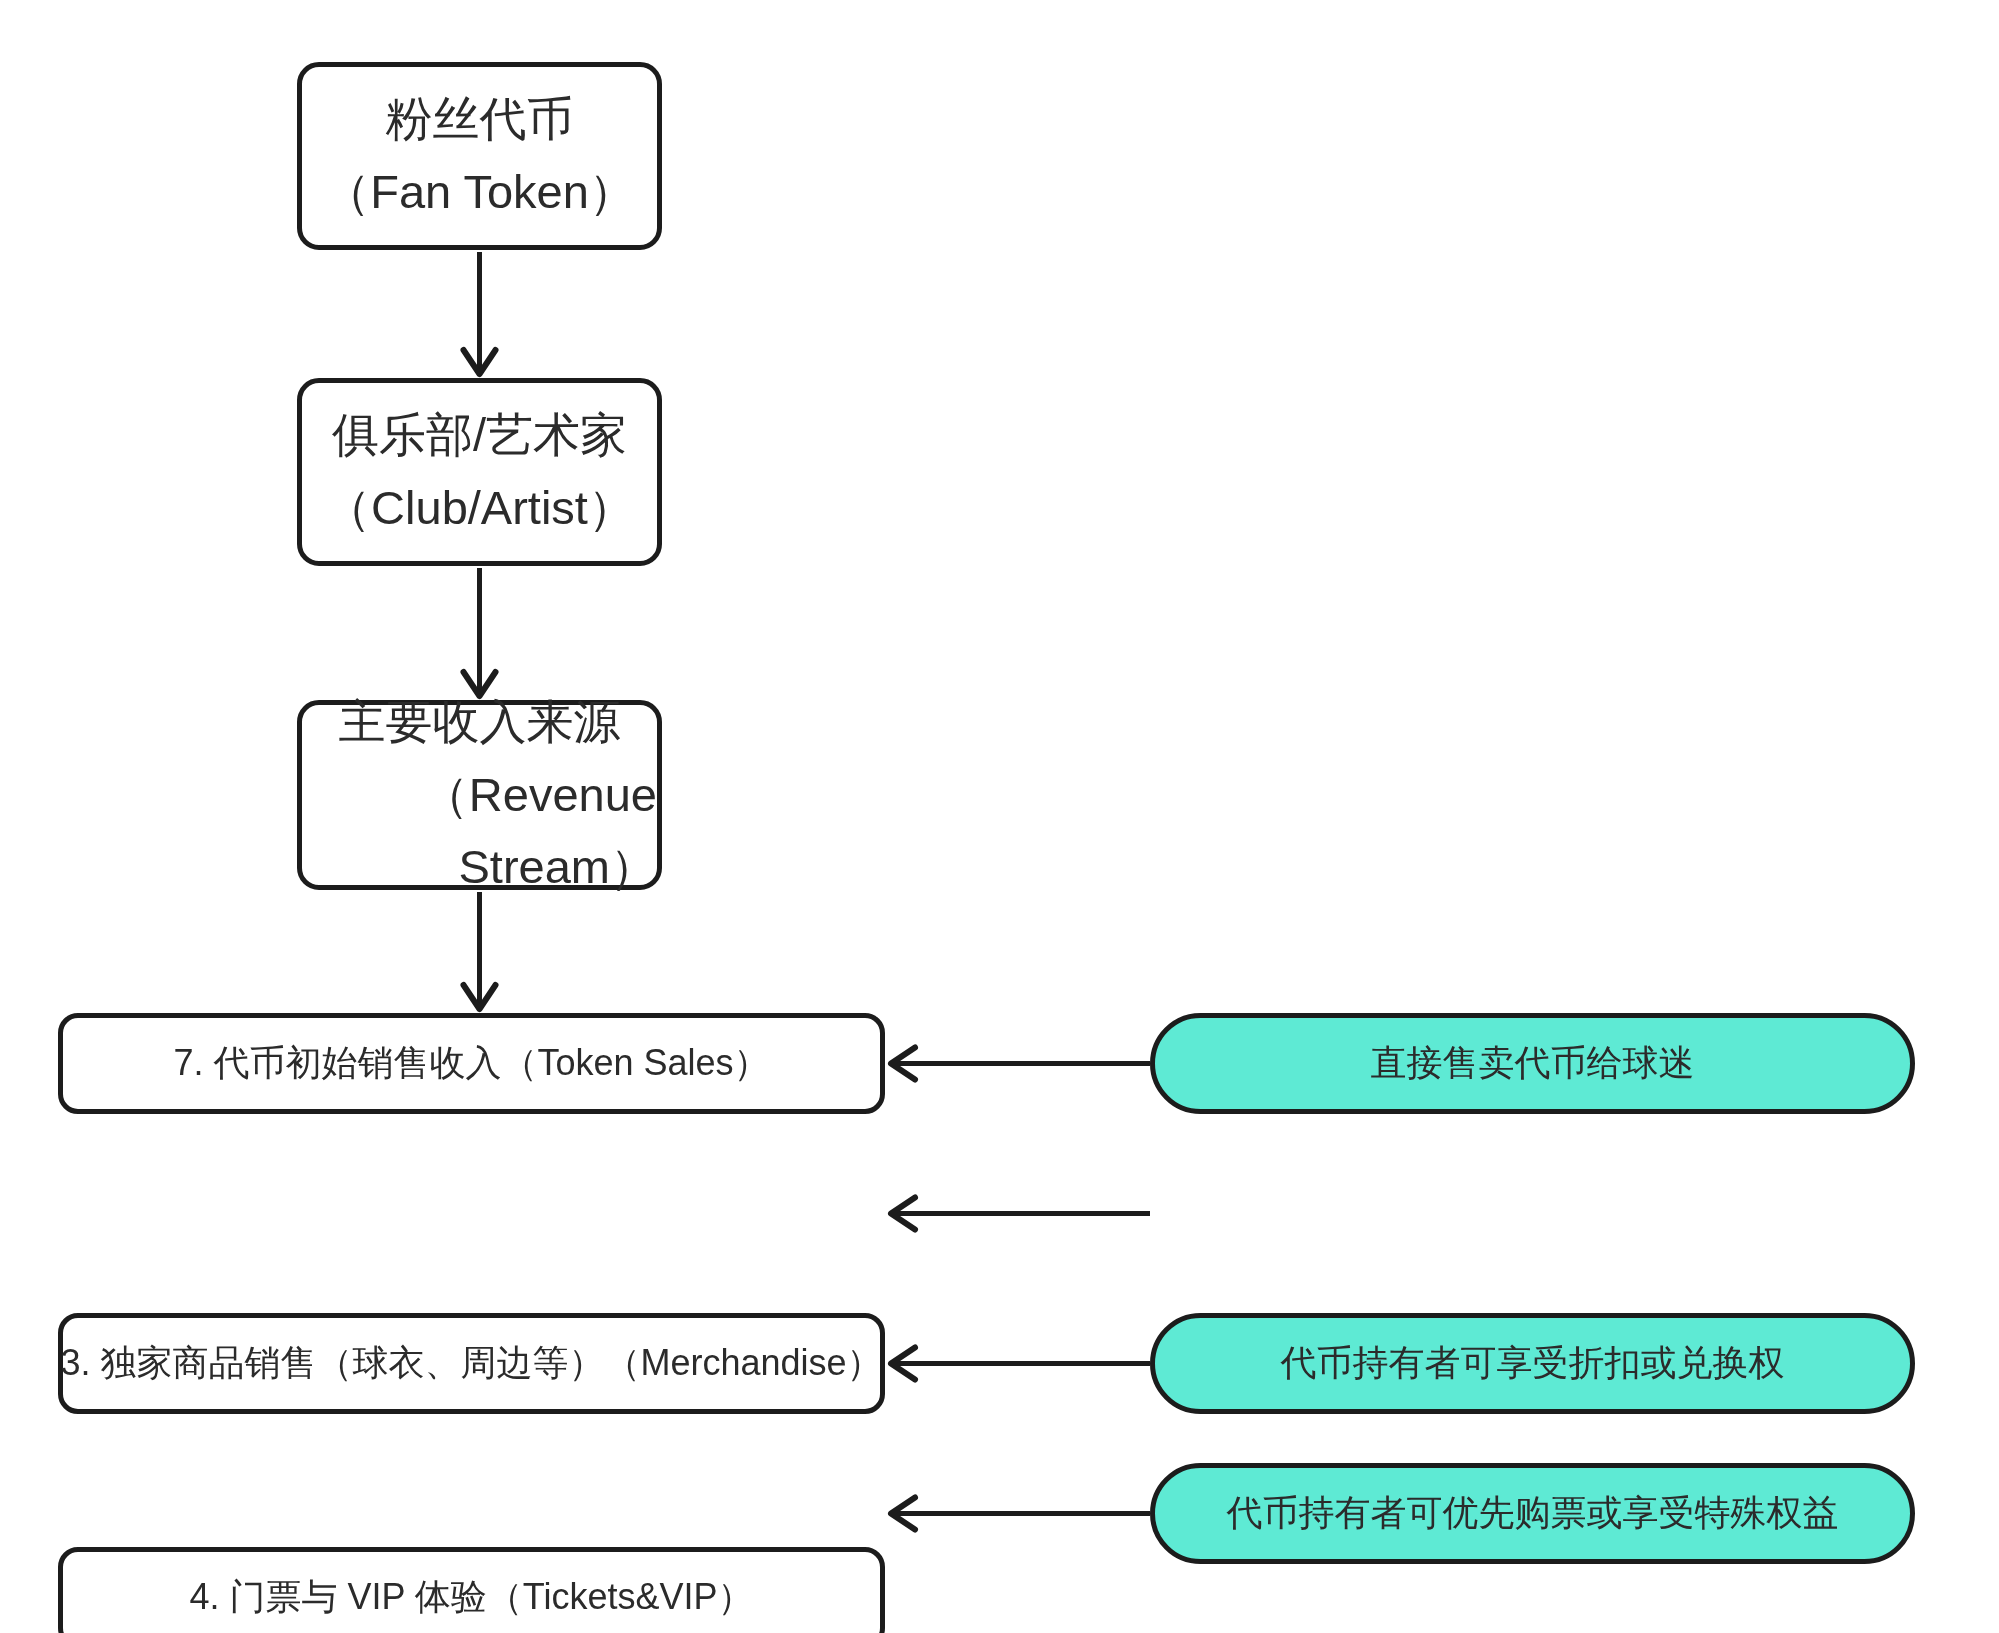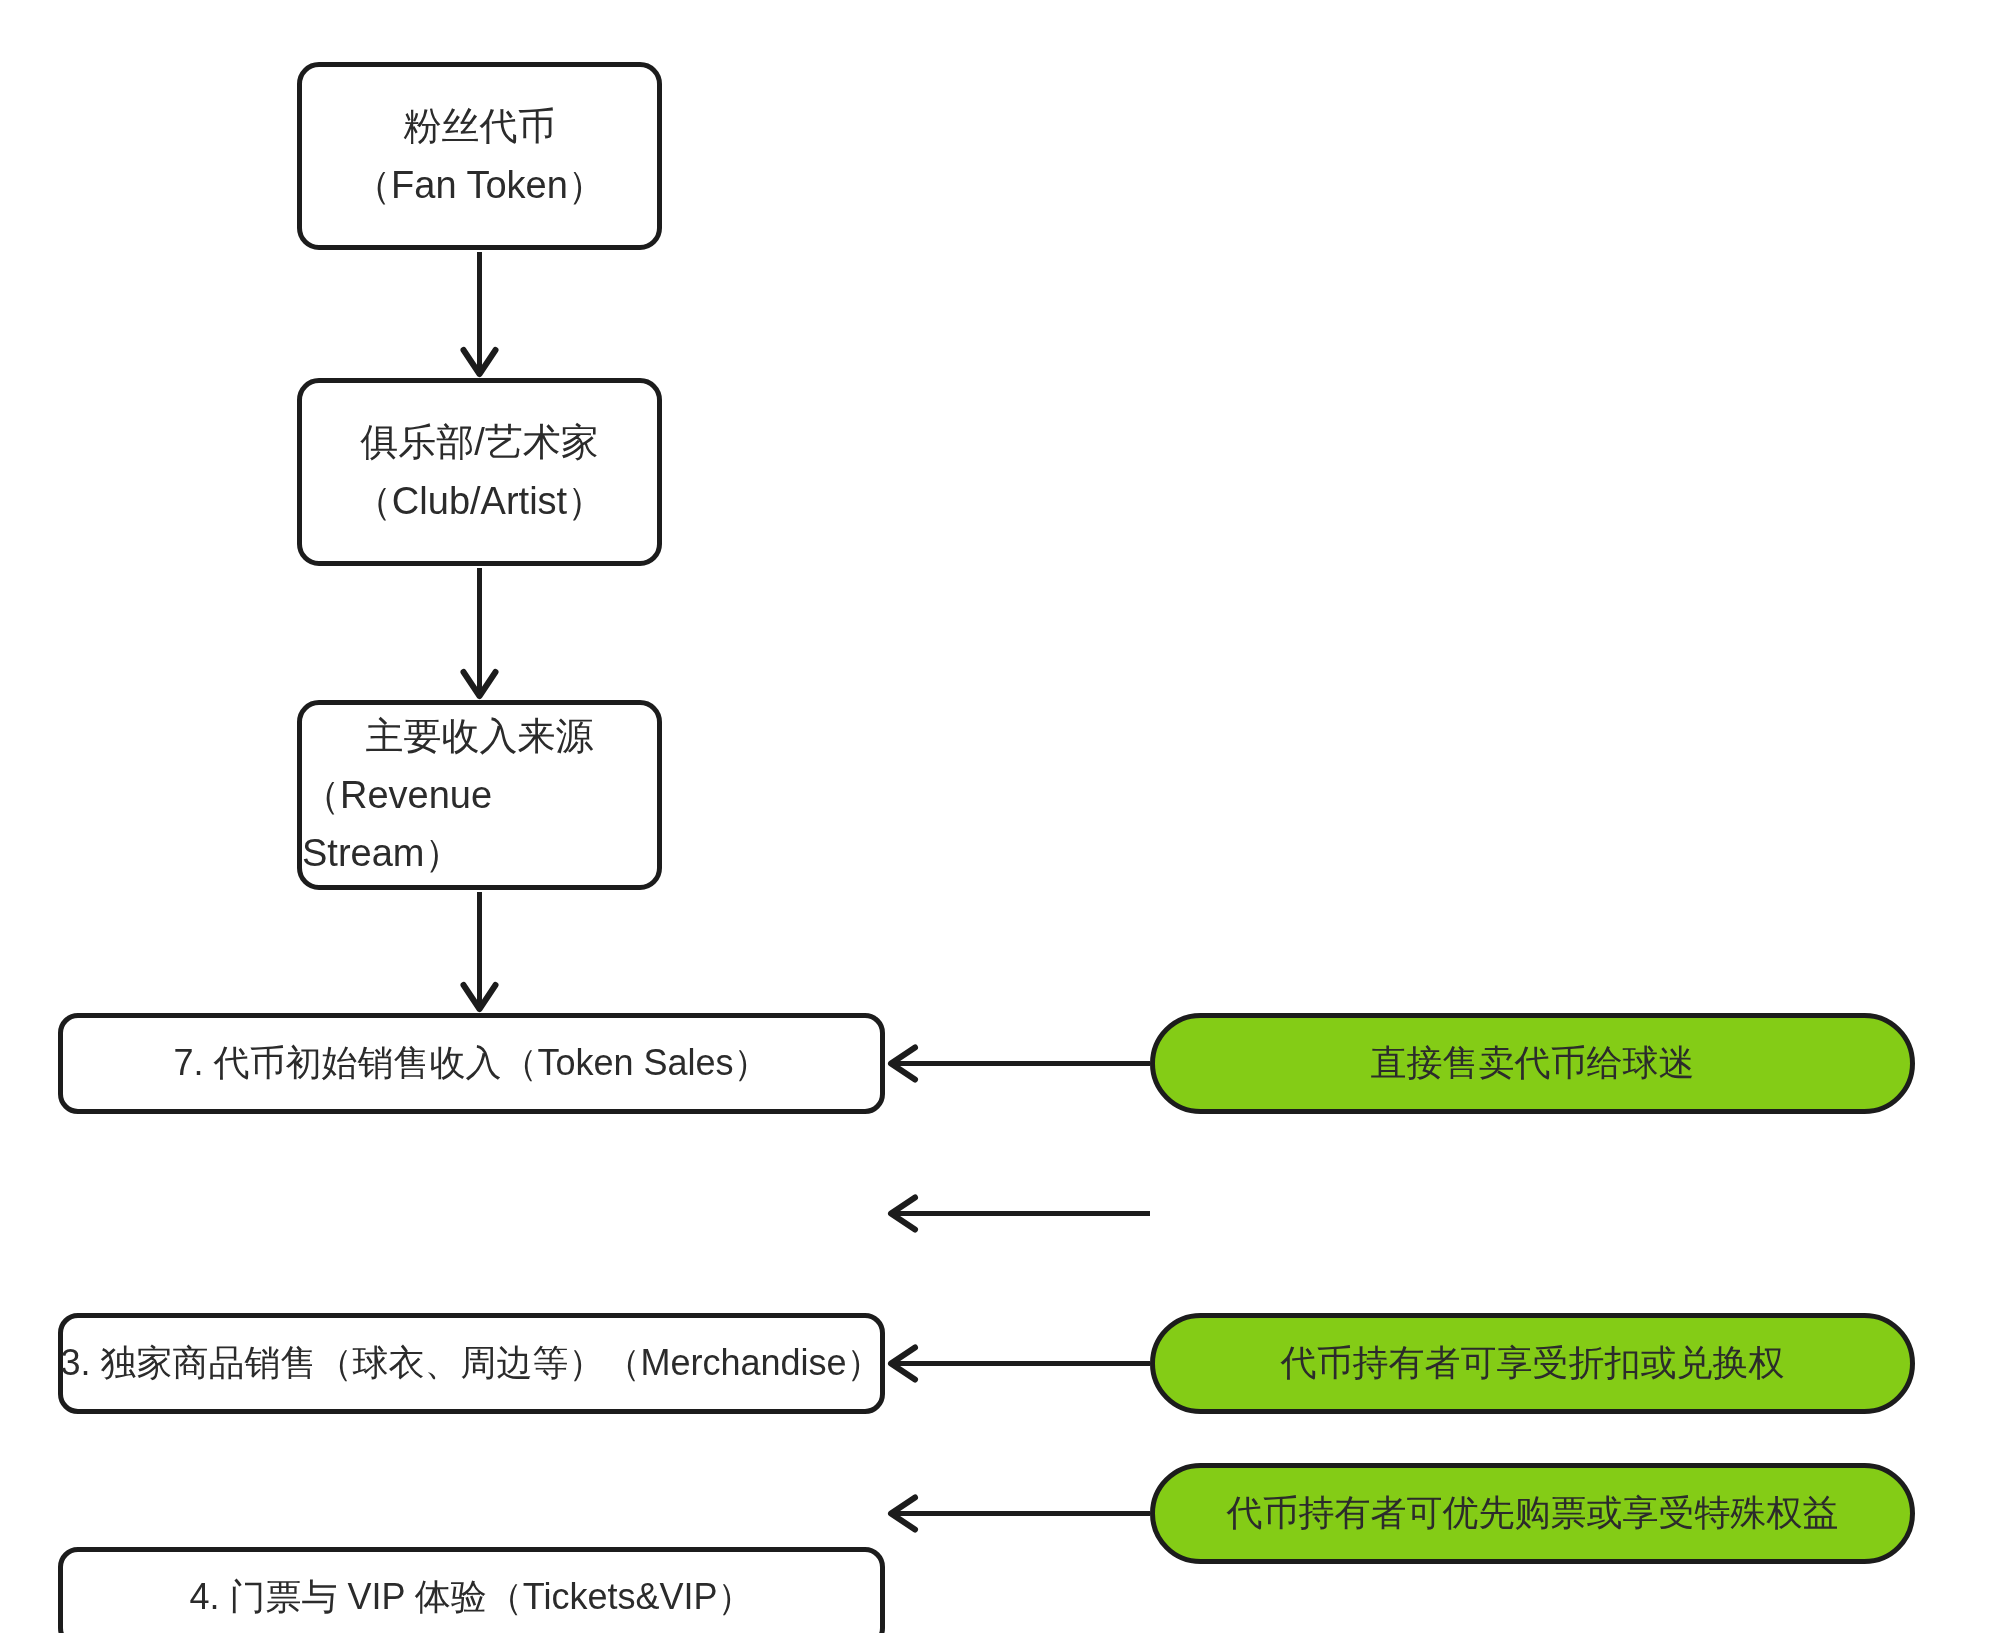--- a/index.html
+++ b/index.html
@@ -26,22 +26,22 @@
     left: 297px;
     width: 365px;
     height: 188px;
     border: 5px solid #1c1c1c;
     border-radius: 22px;
     background: #ffffff;
     display: flex;
     flex-direction: column;
     align-items: center;
     justify-content: center;
-    text-align: left;
-    font-size: 38px;
+    text-align: right;
+    font-size: 47px;
     line-height: 1.55;
   }
   .row-box {
     position: absolute;
     left: 58px;
     width: 827px;
     height: 101px;
     border: 5px solid #1c1c1c;
     border-radius: 20px;
     background: #ffffff;
@@ -51,21 +51,21 @@
     font-size: 36px;
     white-space: nowrap;
   }
   .pill {
     position: absolute;
     left: 1150px;
     width: 765px;
     height: 101px;
     border: 5px solid #1c1c1c;
     border-radius: 50.5px;
-    background: #84cc16;
+    background: #5eead4;
     display: flex;
     align-items: center;
     justify-content: center;
     font-size: 36px;
     white-space: nowrap;
   }
 </style>
 </head>
 <body>
 

